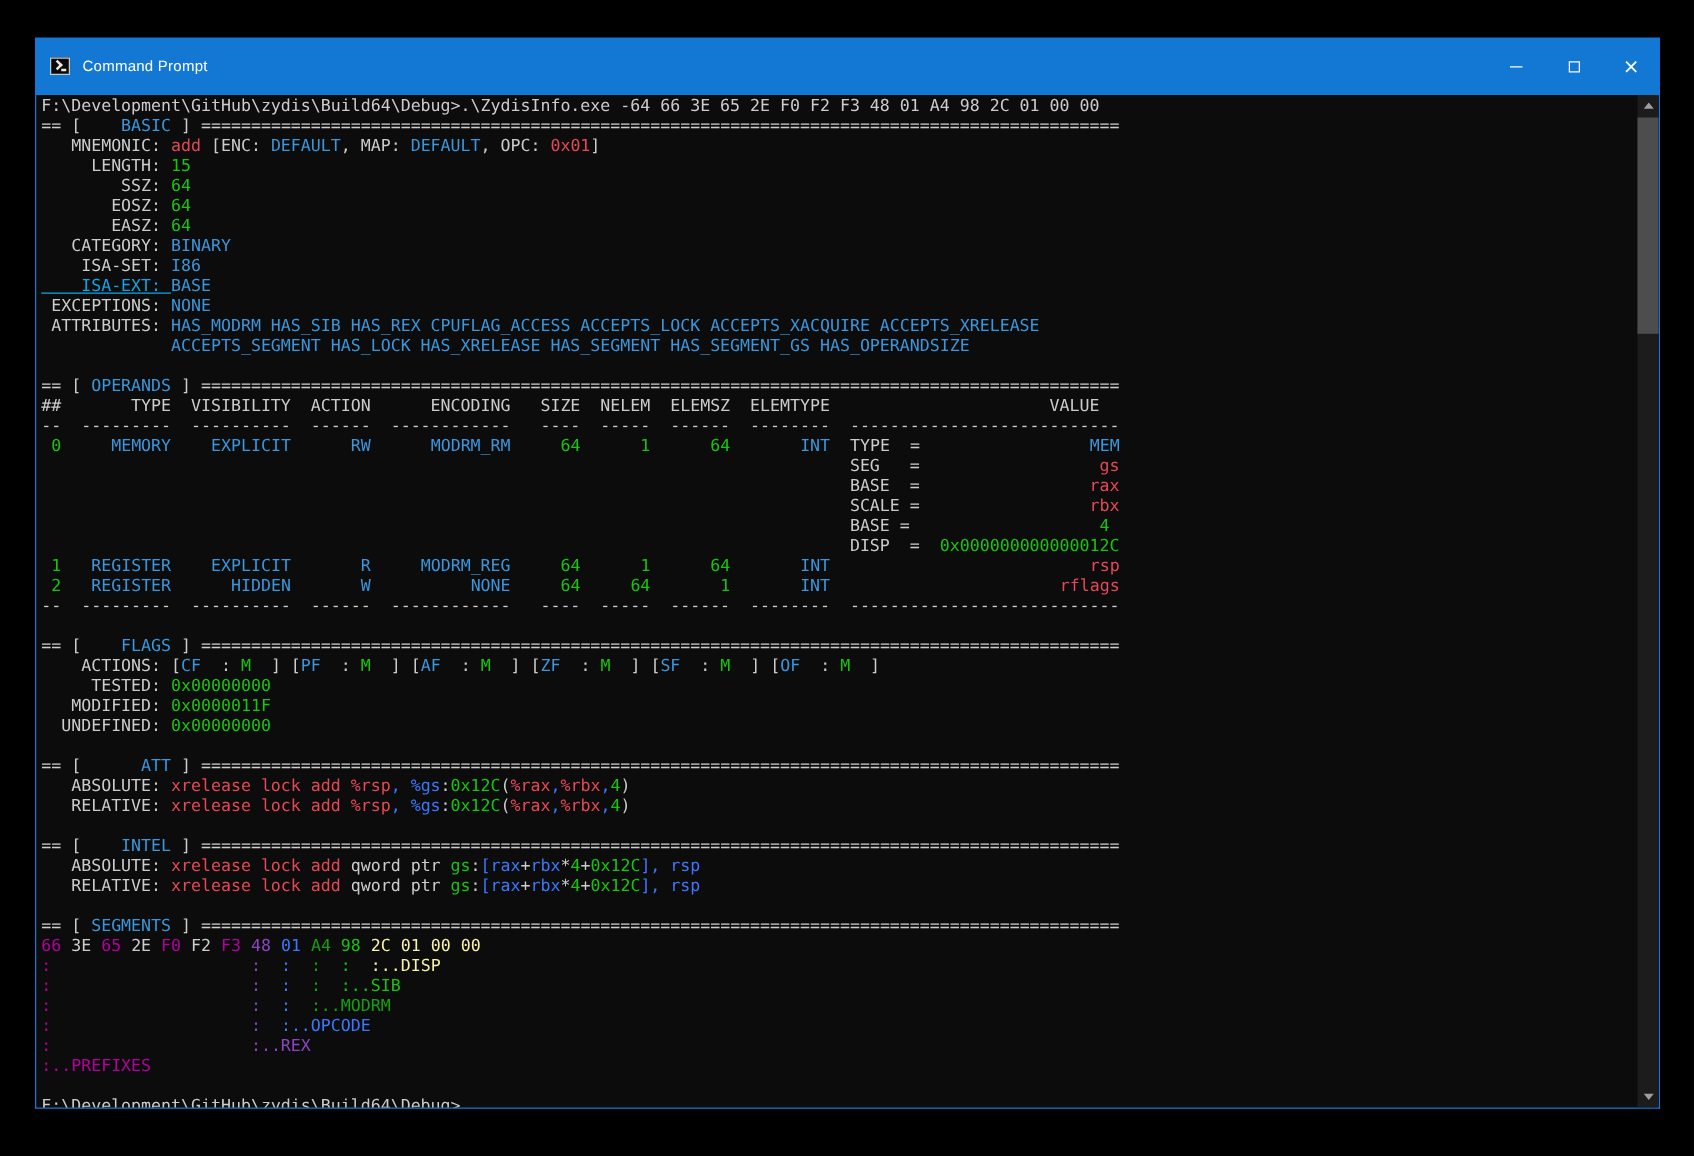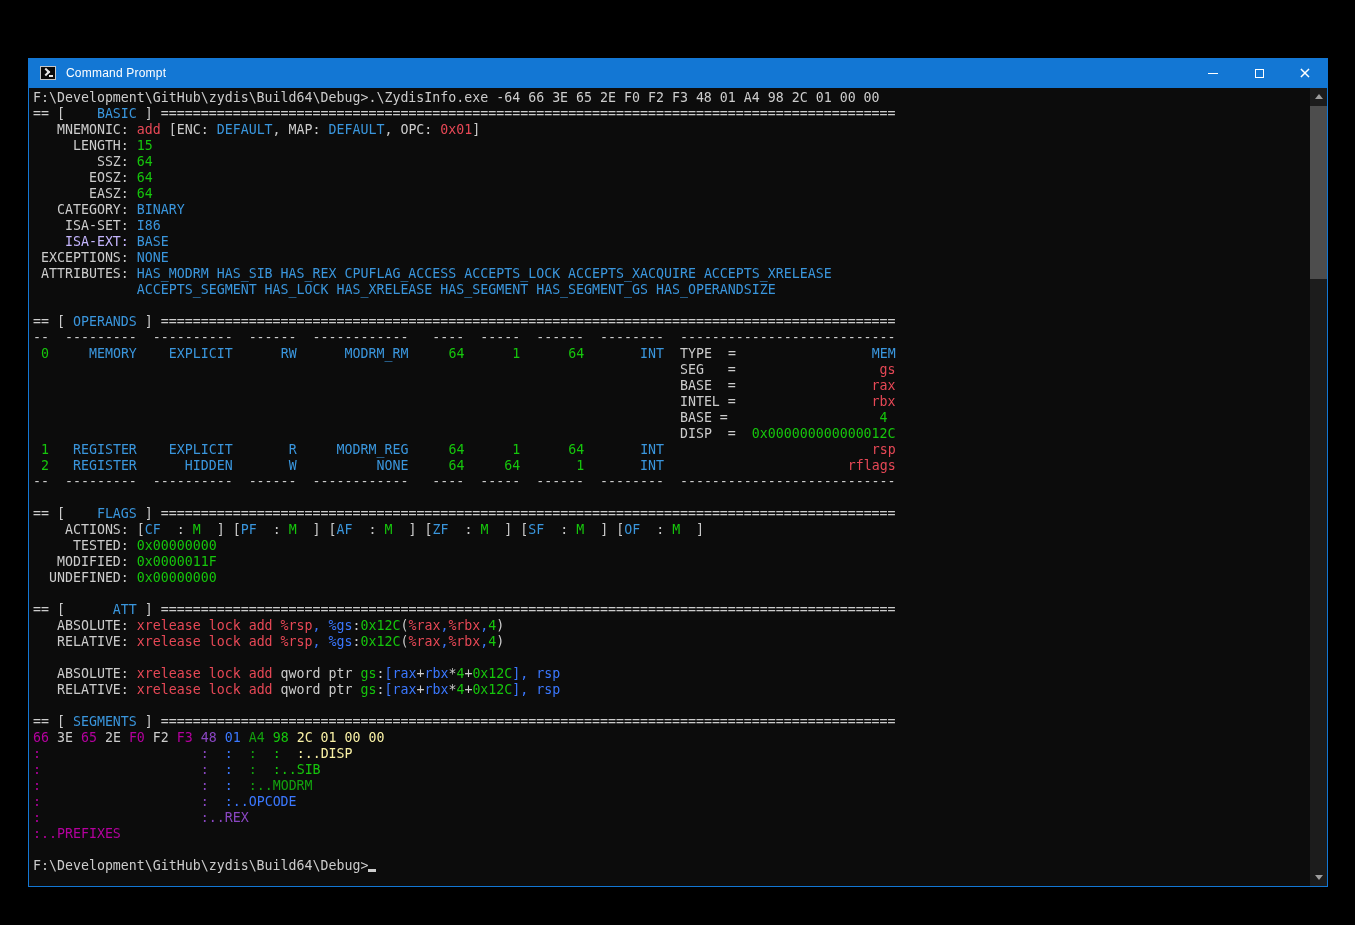--- a/index.html
+++ b/index.html
@@ -9,24 +9,23 @@
     position:relative;
     overflow:hidden;
     font-family:"Liberation Sans", sans-serif;
   }
   .window {
     position:absolute; left:28px; top:30px;
     width:1300px; height:857px;
     display:flex; flex-direction:column;
   }
   .titlebar {
-    height:30px; background:#1377D4;
+    height:46px; background:#1377D4;
     display:flex; align-items:center;
     flex:0 0 auto;
-    margin-top:28px;
   }
   .cmd-icon {
     width:16px; height:14px;
     margin:0 10px 0 12px;
     background:#0A0A0A;
     border:1px solid #C8C8C8;
     position:relative;
     box-sizing:border-box;
   }
   .cmd-icon .chev {
@@ -129,47 +128,49 @@
     <div class="console">
         <div class="tline"><span style="color: rgb(204, 204, 204); margin-top: 16px;">F:\Development\GitHub\zydis\Build64\Debug&gt;.\ZydisInfo.exe -64 66 3E 65 2E F0 F2 F3 48 01 A4 98 2C 01 00 00</span></div>
         <div class="tline"><span style="color: rgb(204, 204, 204);">== [</span><span style="color: rgb(58, 150, 221);">    BASIC</span><span style="color: rgb(204, 204, 204);"> ] </span><span style="color: rgb(204, 204, 204);">============================================================================================</span></div>
         <div class="tline"><span style="color: rgb(204, 204, 204);">   MNEMONIC: </span><span style="color: rgb(231, 72, 86);">add</span><span style="color: rgb(204, 204, 204);"> [ENC: </span><span style="color: rgb(58, 150, 221);">DEFAULT</span><span style="color: rgb(204, 204, 204);">, MAP: </span><span style="color: rgb(58, 150, 221);">DEFAULT</span><span style="color: rgb(204, 204, 204);">, OPC: </span><span style="color: rgb(231, 72, 86);">0x01</span><span style="color: rgb(204, 204, 204);">]</span></div>
         <div class="tline"><span style="color: rgb(204, 204, 204);">     LENGTH: </span><span style="color: rgb(22, 198, 12);">15</span></div>
         <div class="tline"><span style="color: rgb(204, 204, 204);">        SSZ: </span><span style="color: rgb(22, 198, 12);">64</span></div>
         <div class="tline"><span style="color: rgb(204, 204, 204); margin-top: 22px;">       EOSZ: </span><span style="color: rgb(22, 198, 12);">64</span></div>
         <div class="tline"><span style="color: rgb(204, 204, 204);">       EASZ: </span><span style="color: rgb(22, 198, 12);">64</span></div>
         <div class="tline"><span style="color: rgb(204, 204, 204);">   CATEGORY: </span><span style="color: rgb(58, 150, 221);">BINARY</span></div>
         <div class="tline"><span style="color: rgb(204, 204, 204);">    ISA-SET: </span><span style="color: rgb(58, 150, 221);">I86</span></div>
-        <div class="tline"><span style="color: #c4b5fd;">    ISA-EXT: </span><span style="color: rgb(58, 150, 221);">BASE</span></div>
+        <div class="tline"><span style="color: #0ea5e9; text-decoration: underline;">    ISA-EXT: </span><span style="color: rgb(58, 150, 221);">BASE</span></div>
         <div class="tline"><span style="color: rgb(204, 204, 204);"> EXCEPTIONS: </span><span style="color: rgb(58, 150, 221);">NONE</span></div>
         <div class="tline"><span style="color: rgb(204, 204, 204);"> ATTRIBUTES: </span><span style="color: rgb(58, 150, 221);">HAS_MODRM HAS_SIB HAS_REX CPUFLAG_ACCESS ACCEPTS_LOCK ACCEPTS_XACQUIRE ACCEPTS_XRELEASE</span></div>
         <div class="tline"><span style="color: rgb(204, 204, 204);">             </span><span style="color: rgb(58, 150, 221);">ACCEPTS_SEGMENT HAS_LOCK HAS_XRELEASE HAS_SEGMENT HAS_SEGMENT_GS HAS_OPERANDSIZE</span></div>
         <div class="tline"></div>
         <div class="tline"><span style="color: rgb(204, 204, 204);">== [</span><span style="color: rgb(58, 150, 221);"> OPERANDS</span><span style="color: rgb(204, 204, 204);"> ] </span><span style="color: rgb(204, 204, 204);">============================================================================================</span></div>
+        <div class="tline"><span style="color: rgb(204, 204, 204);">##       TYPE  VISIBILITY  ACTION      ENCODING   SIZE  NELEM  ELEMSZ  ELEMTYPE</span><span style="color: rgb(204, 204, 204);">                      </span><span style="color: rgb(204, 204, 204);">VALUE</span></div>
         <div class="tline"><span style="color: rgb(204, 204, 204);">--  ---------  ----------  ------  ------------   ----  -----  ------  --------  </span><span style="color: rgb(204, 204, 204);">---------------------------</span></div>
         <div class="tline"><span style="color: rgb(204, 204, 204);"> </span><span style="color: rgb(22, 198, 12);">0</span><span style="color: rgb(204, 204, 204);">     </span><span style="color: rgb(58, 150, 221);">MEMORY</span><span style="color: rgb(204, 204, 204);">    </span><span style="color: rgb(58, 150, 221);">EXPLICIT</span><span style="color: rgb(204, 204, 204);">      </span><span style="color: rgb(58, 150, 221);">RW</span><span style="color: rgb(204, 204, 204);">      </span><span style="color: rgb(58, 150, 221);">MODRM_RM</span><span style="color: rgb(204, 204, 204);">     </span><span style="color: rgb(22, 198, 12);">64</span><span style="color: rgb(204, 204, 204);">      </span><span style="color: rgb(22, 198, 12);">1</span><span style="color: rgb(204, 204, 204);">      </span><span style="color: rgb(22, 198, 12);">64</span><span style="color: rgb(204, 204, 204);">       </span><span style="color: rgb(58, 150, 221);">INT</span><span style="color: rgb(204, 204, 204);">  TYPE  =</span><span style="color: rgb(204, 204, 204);">                 </span><span style="color: rgb(58, 150, 221);">MEM</span></div>
         <div class="tline"><span style="color: rgb(204, 204, 204);">                                                                                 </span><span style="color: rgb(204, 204, 204);">SEG   =</span><span style="color: rgb(204, 204, 204);">                  </span><span style="color: rgb(231, 72, 86);">gs</span></div>
         <div class="tline"><span style="color: rgb(204, 204, 204);">                                                                                 </span><span style="color: rgb(204, 204, 204);">BASE  =</span><span style="color: rgb(204, 204, 204);">                 </span><span style="color: rgb(231, 72, 86);">rax</span></div>
-        <div class="tline"><span style="color: rgb(204, 204, 204);">                                                                                 </span><span style="color: rgb(204, 204, 204);">INTEL =</span><span style="color: rgb(204, 204, 204);">                 </span><span style="color: rgb(231, 72, 86);">rbx</span></div>
+        <div class="tline"><span style="color: rgb(204, 204, 204);">                                                                                 </span><span style="color: rgb(204, 204, 204);">SCALE =</span><span style="color: rgb(204, 204, 204);">                 </span><span style="color: rgb(231, 72, 86);">rbx</span></div>
         <div class="tline"><span style="color: rgb(204, 204, 204);">                                                                                 </span><span style="color: rgb(204, 204, 204);">BASE =</span><span style="color: rgb(204, 204, 204);">                   </span><span style="color: rgb(22, 198, 12);">4</span></div>
         <div class="tline"><span style="color: rgb(204, 204, 204);">                                                                                 </span><span style="color: rgb(204, 204, 204);">DISP  =</span><span style="color: rgb(204, 204, 204);">  </span><span style="color: rgb(22, 198, 12);">0x000000000000012C</span></div>
         <div class="tline"><span style="color: rgb(204, 204, 204);"> </span><span style="color: rgb(22, 198, 12);">1</span><span style="color: rgb(204, 204, 204);">   </span><span style="color: rgb(58, 150, 221);">REGISTER</span><span style="color: rgb(204, 204, 204);">    </span><span style="color: rgb(58, 150, 221);">EXPLICIT</span><span style="color: rgb(204, 204, 204);">       </span><span style="color: rgb(58, 150, 221);">R</span><span style="color: rgb(204, 204, 204);">     </span><span style="color: rgb(58, 150, 221);">MODRM_REG</span><span style="color: rgb(204, 204, 204);">     </span><span style="color: rgb(22, 198, 12);">64</span><span style="color: rgb(204, 204, 204);">      </span><span style="color: rgb(22, 198, 12);">1</span><span style="color: rgb(204, 204, 204);">      </span><span style="color: rgb(22, 198, 12);">64</span><span style="color: rgb(204, 204, 204);">       </span><span style="color: rgb(58, 150, 221);">INT</span><span style="color: rgb(204, 204, 204);">                          </span><span style="color: rgb(231, 72, 86);">rsp</span></div>
         <div class="tline"><span style="color: rgb(204, 204, 204);"> </span><span style="color: rgb(22, 198, 12);">2</span><span style="color: rgb(204, 204, 204);">   </span><span style="color: rgb(58, 150, 221);">REGISTER</span><span style="color: rgb(204, 204, 204);">      </span><span style="color: rgb(58, 150, 221);">HIDDEN</span><span style="color: rgb(204, 204, 204);">       </span><span style="color: rgb(58, 150, 221);">W</span><span style="color: rgb(204, 204, 204);">          </span><span style="color: rgb(58, 150, 221);">NONE</span><span style="color: rgb(204, 204, 204);">     </span><span style="color: rgb(22, 198, 12);">64</span><span style="color: rgb(204, 204, 204);">     </span><span style="color: rgb(22, 198, 12);">64</span><span style="color: rgb(204, 204, 204);">       </span><span style="color: rgb(22, 198, 12);">1</span><span style="color: rgb(204, 204, 204);">       </span><span style="color: rgb(58, 150, 221);">INT</span><span style="color: rgb(204, 204, 204);">                       </span><span style="color: rgb(231, 72, 86);">rflags</span></div>
         <div class="tline"><span style="color: rgb(204, 204, 204);">--  ---------  ----------  ------  ------------   ----  -----  ------  --------  </span><span style="color: rgb(204, 204, 204);">---------------------------</span></div>
         <div class="tline"></div>
         <div class="tline"><span style="color: rgb(204, 204, 204);">== [</span><span style="color: rgb(58, 150, 221);">    FLAGS</span><span style="color: rgb(204, 204, 204);"> ] </span><span style="color: rgb(204, 204, 204);">============================================================================================</span></div>
         <div class="tline"><span style="color: rgb(204, 204, 204);">    ACTIONS: [</span><span style="color: rgb(58, 150, 221);">CF</span><span style="color: rgb(204, 204, 204);">  : </span><span style="color: rgb(22, 198, 12);">M</span><span style="color: rgb(204, 204, 204);">  ] [</span><span style="color: rgb(58, 150, 221);">PF</span><span style="color: rgb(204, 204, 204);">  : </span><span style="color: rgb(22, 198, 12);">M</span><span style="color: rgb(204, 204, 204);">  ] [</span><span style="color: rgb(58, 150, 221);">AF</span><span style="color: rgb(204, 204, 204);">  : </span><span style="color: rgb(22, 198, 12);">M</span><span style="color: rgb(204, 204, 204);">  ] [</span><span style="color: rgb(58, 150, 221);">ZF</span><span style="color: rgb(204, 204, 204);">  : </span><span style="color: rgb(22, 198, 12);">M</span><span style="color: rgb(204, 204, 204);">  ] [</span><span style="color: rgb(58, 150, 221);">SF</span><span style="color: rgb(204, 204, 204);">  : </span><span style="color: rgb(22, 198, 12);">M</span><span style="color: rgb(204, 204, 204);">  ] [</span><span style="color: rgb(58, 150, 221);">OF</span><span style="color: rgb(204, 204, 204);">  : </span><span style="color: rgb(22, 198, 12);">M</span><span style="color: rgb(204, 204, 204);">  ]</span></div>
         <div class="tline"><span style="color: rgb(204, 204, 204);">     TESTED: </span><span style="color: rgb(22, 198, 12);">0x00000000</span></div>
         <div class="tline"><span style="color: rgb(204, 204, 204);">   MODIFIED: </span><span style="color: rgb(22, 198, 12);">0x0000011F</span></div>
         <div class="tline"><span style="color: rgb(204, 204, 204);">  UNDEFINED: </span><span style="color: rgb(22, 198, 12);">0x00000000</span></div>
         <div class="tline"></div>
         <div class="tline"><span style="color: rgb(204, 204, 204);">== [</span><span style="color: rgb(58, 150, 221);">      ATT</span><span style="color: rgb(204, 204, 204);"> ] </span><span style="color: rgb(204, 204, 204);">============================================================================================</span></div>
         <div class="tline"><span style="color: rgb(204, 204, 204);">   ABSOLUTE: </span><span style="color: rgb(231, 72, 86);">xrelease lock add %rsp</span><span style="color: rgb(59, 120, 255);">, %gs</span><span style="color: rgb(204, 204, 204);">:</span><span style="color: rgb(22, 198, 12);">0x12C</span><span style="color: rgb(204, 204, 204);">(</span><span style="color: rgb(231, 72, 86);">%rax</span><span style="color: rgb(59, 120, 255);">,</span><span style="color: rgb(231, 72, 86);">%rbx</span><span style="color: rgb(59, 120, 255);">,</span><span style="color: rgb(22, 198, 12);">4</span><span style="color: rgb(204, 204, 204);">)</span></div>
         <div class="tline"><span style="color: rgb(204, 204, 204);">   RELATIVE: </span><span style="color: rgb(231, 72, 86);">xrelease lock add %rsp</span><span style="color: rgb(59, 120, 255);">, %gs</span><span style="color: rgb(204, 204, 204);">:</span><span style="color: rgb(22, 198, 12);">0x12C</span><span style="color: rgb(204, 204, 204);">(</span><span style="color: rgb(231, 72, 86);">%rax</span><span style="color: rgb(59, 120, 255);">,</span><span style="color: rgb(231, 72, 86);">%rbx</span><span style="color: rgb(59, 120, 255);">,</span><span style="color: rgb(22, 198, 12);">4</span><span style="color: rgb(204, 204, 204);">)</span></div>
         <div class="tline"></div>
+        <div class="tline"><span style="color: rgb(204, 204, 204);">== [</span><span style="color: rgb(58, 150, 221);">    INTEL</span><span style="color: rgb(204, 204, 204);"> ] </span><span style="color: rgb(204, 204, 204);">============================================================================================</span></div>
         <div class="tline"><span style="color: rgb(204, 204, 204);">   ABSOLUTE: </span><span style="color: rgb(231, 72, 86);">xrelease lock add</span><span style="color: rgb(204, 204, 204);"> qword ptr </span><span style="color: rgb(22, 198, 12);">gs</span><span style="color: rgb(204, 204, 204);">:</span><span style="color: rgb(59, 120, 255);">[rax</span><span style="color: rgb(204, 204, 204);">+</span><span style="color: rgb(59, 120, 255);">rbx</span><span style="color: rgb(204, 204, 204);">*</span><span style="color: rgb(22, 198, 12);">4</span><span style="color: rgb(204, 204, 204);">+</span><span style="color: rgb(22, 198, 12);">0x12C</span><span style="color: rgb(59, 120, 255);">], rsp</span></div>
         <div class="tline"><span style="color: rgb(204, 204, 204);">   RELATIVE: </span><span style="color: rgb(231, 72, 86);">xrelease lock add</span><span style="color: rgb(204, 204, 204);"> qword ptr </span><span style="color: rgb(22, 198, 12);">gs</span><span style="color: rgb(204, 204, 204);">:</span><span style="color: rgb(59, 120, 255);">[rax</span><span style="color: rgb(204, 204, 204);">+</span><span style="color: rgb(59, 120, 255);">rbx</span><span style="color: rgb(204, 204, 204);">*</span><span style="color: rgb(22, 198, 12);">4</span><span style="color: rgb(204, 204, 204);">+</span><span style="color: rgb(22, 198, 12);">0x12C</span><span style="color: rgb(59, 120, 255);">], rsp</span></div>
         <div class="tline"></div>
         <div class="tline"><span style="color: rgb(204, 204, 204);">== [</span><span style="color: rgb(58, 150, 221);"> SEGMENTS</span><span style="color: rgb(204, 204, 204);"> ] </span><span style="color: rgb(204, 204, 204);">============================================================================================</span></div>
         <div class="tline"><span style="color: rgb(180, 0, 158);">66 </span><span style="color: rgb(204, 204, 204);">3E </span><span style="color: rgb(180, 0, 158);">65 </span><span style="color: rgb(204, 204, 204);">2E </span><span style="color: rgb(180, 0, 158);">F0 </span><span style="color: rgb(204, 204, 204);">F2 </span><span style="color: rgb(180, 0, 158);">F3 </span><span style="color: rgb(138, 70, 194);">48 </span><span style="color: rgb(59, 120, 255);">01 </span><span style="color: rgb(19, 161, 14);">A4 </span><span style="color: rgb(22, 198, 12);">98 </span><span style="color: rgb(249, 241, 165);">2C 01 00 00</span></div>
         <div class="tline"><span style="color: rgb(180, 0, 158);">:</span><span style="color: rgb(204, 204, 204);">                    </span><span style="color: rgb(138, 70, 194);">:</span><span style="color: rgb(204, 204, 204);">  </span><span style="color: rgb(59, 120, 255);">:</span><span style="color: rgb(204, 204, 204);">  </span><span style="color: rgb(19, 161, 14);">:</span><span style="color: rgb(204, 204, 204);">  </span><span style="color: rgb(22, 198, 12);">:</span><span style="color: rgb(204, 204, 204);">  </span><span style="color: rgb(249, 241, 165);">:..DISP</span></div>
         <div class="tline"><span style="color: rgb(180, 0, 158);">:</span><span style="color: rgb(204, 204, 204);">                    </span><span style="color: rgb(138, 70, 194);">:</span><span style="color: rgb(204, 204, 204);">  </span><span style="color: rgb(59, 120, 255);">:</span><span style="color: rgb(204, 204, 204);">  </span><span style="color: rgb(19, 161, 14);">:</span><span style="color: rgb(204, 204, 204);">  </span><span style="color: rgb(22, 198, 12);">:..SIB</span></div>
         <div class="tline"><span style="color: rgb(180, 0, 158);">:</span><span style="color: rgb(204, 204, 204);">                    </span><span style="color: rgb(138, 70, 194);">:</span><span style="color: rgb(204, 204, 204);">  </span><span style="color: rgb(59, 120, 255);">:</span><span style="color: rgb(204, 204, 204);">  </span><span style="color: rgb(19, 161, 14);">:..MODRM</span></div>
         <div class="tline"><span style="color: rgb(180, 0, 158);">:</span><span style="color: rgb(204, 204, 204);">                    </span><span style="color: rgb(138, 70, 194);">:</span><span style="color: rgb(204, 204, 204);">  </span><span style="color: rgb(59, 120, 255);">:..OPCODE</span></div>
         <div class="tline"><span style="color: rgb(180, 0, 158);">:</span><span style="color: rgb(204, 204, 204);">                    </span><span style="color: rgb(138, 70, 194);">:..REX</span></div>

